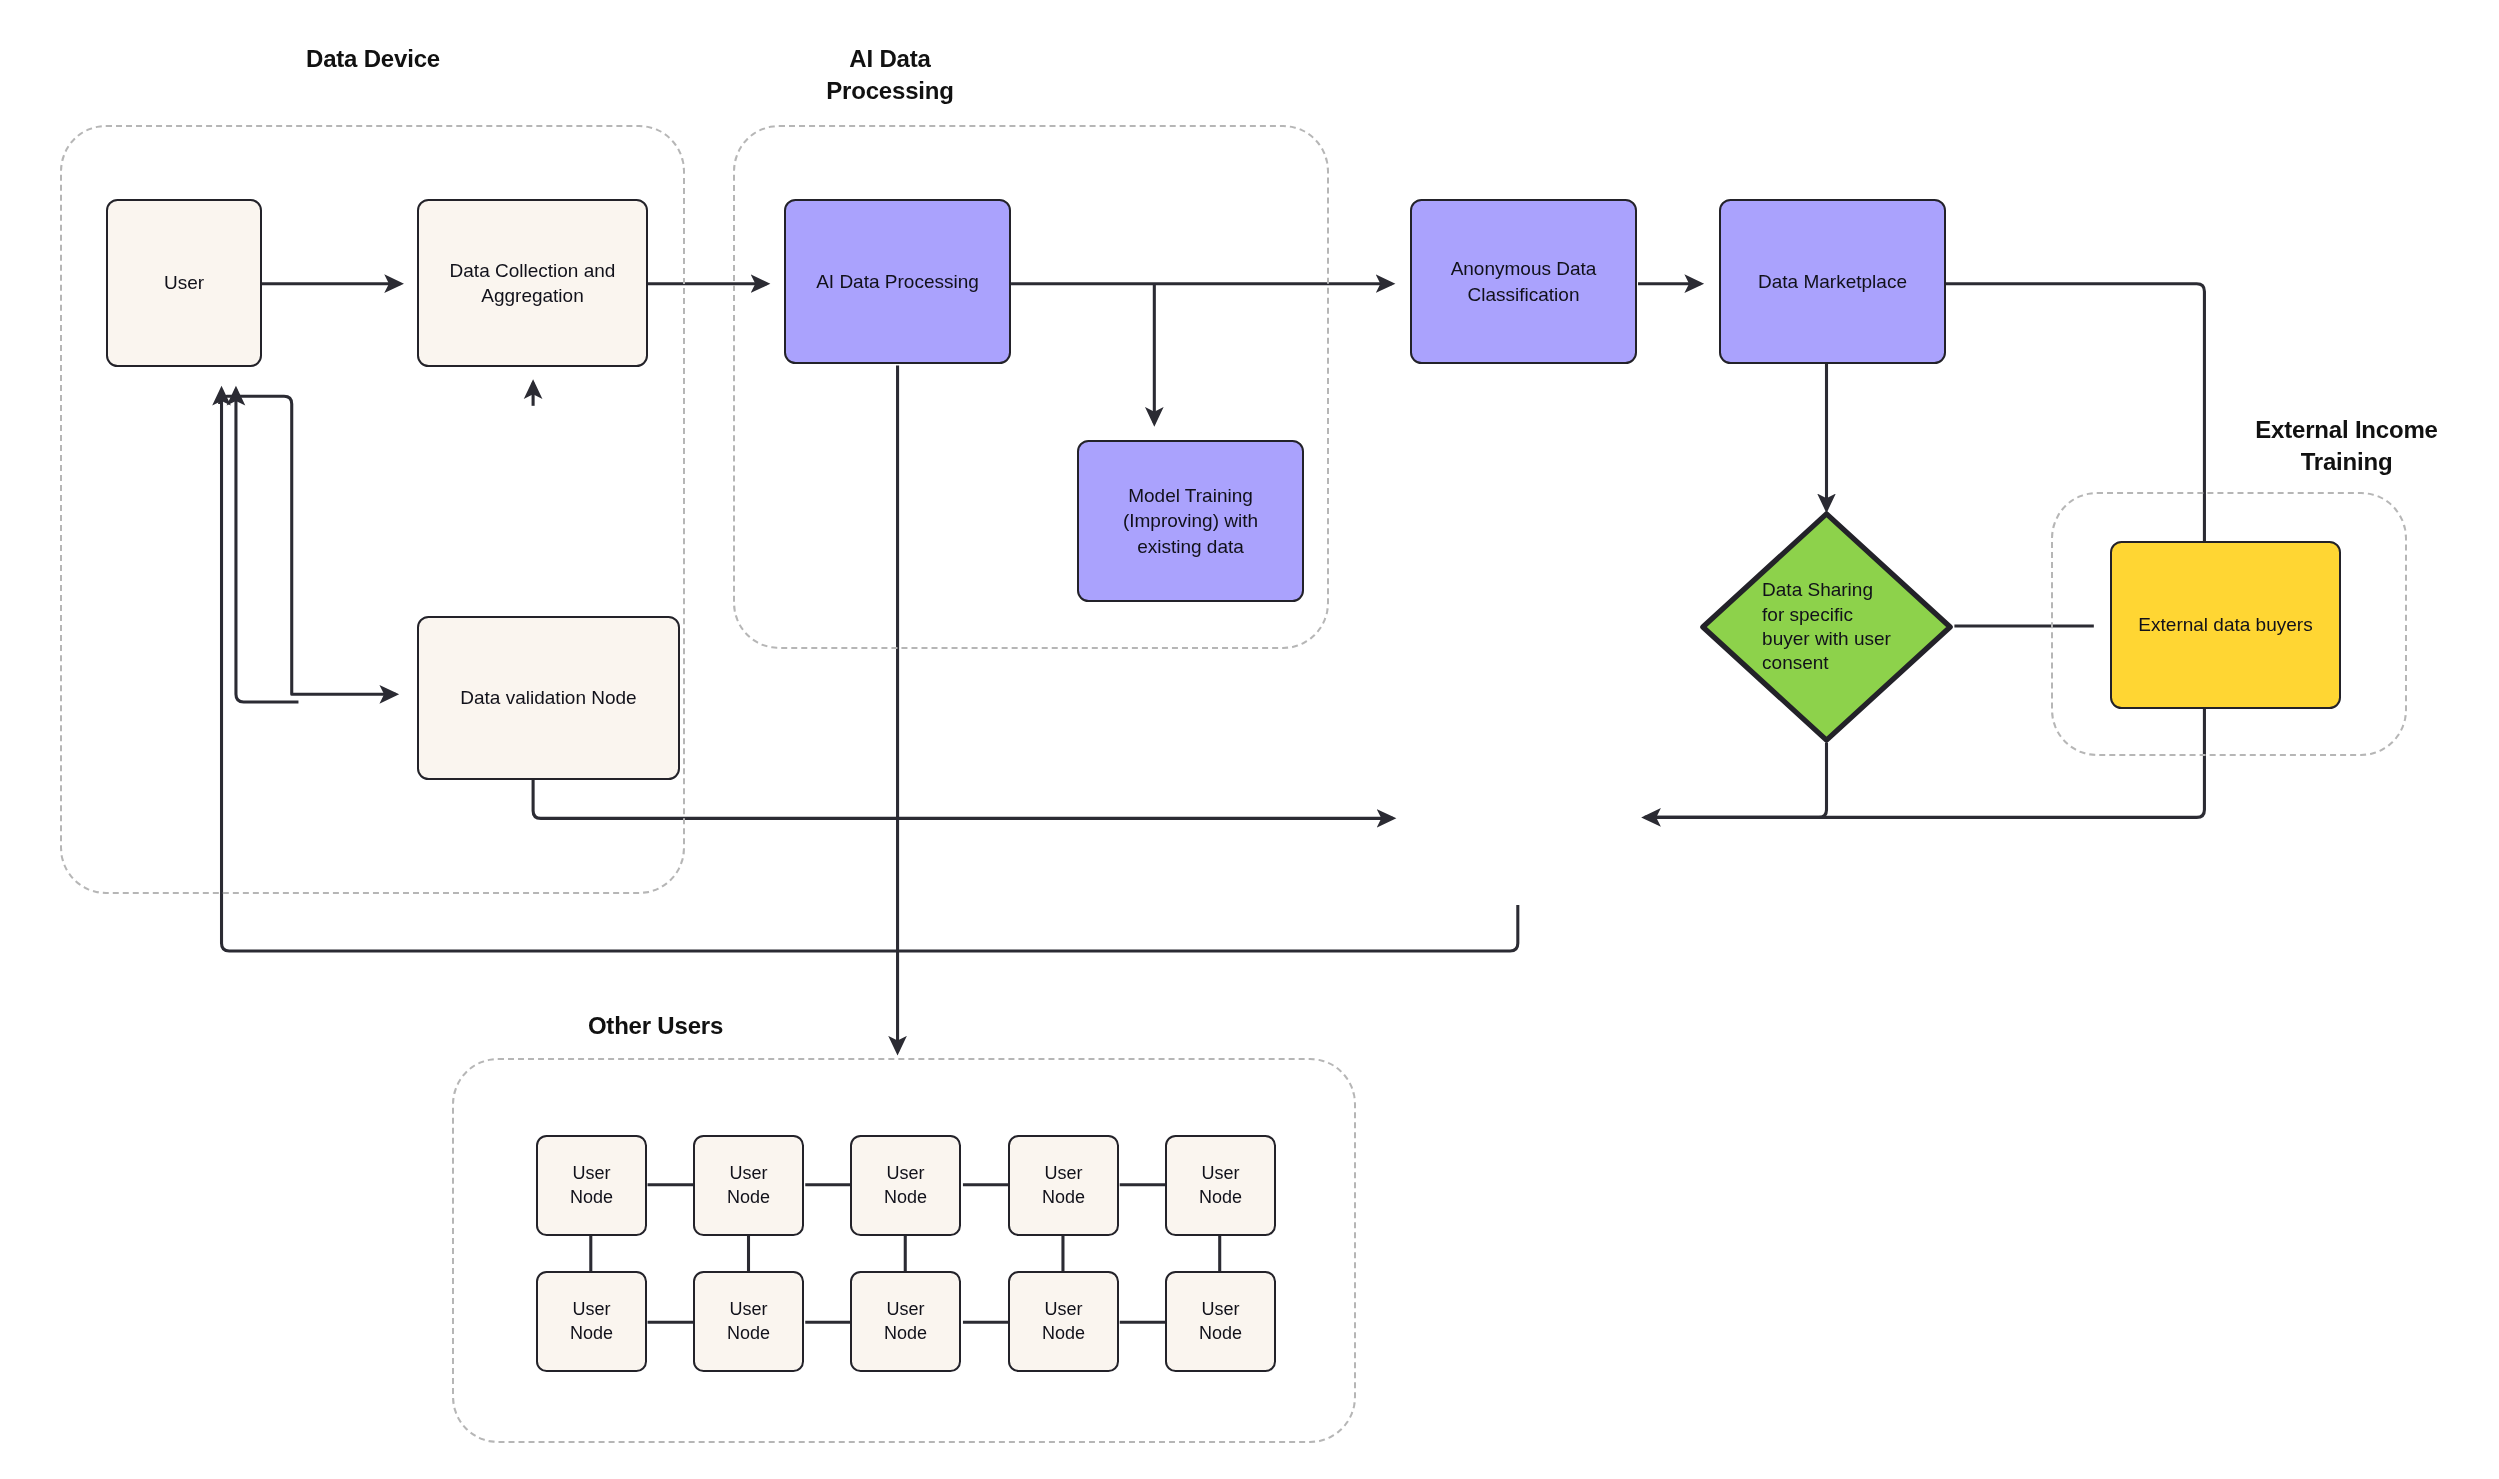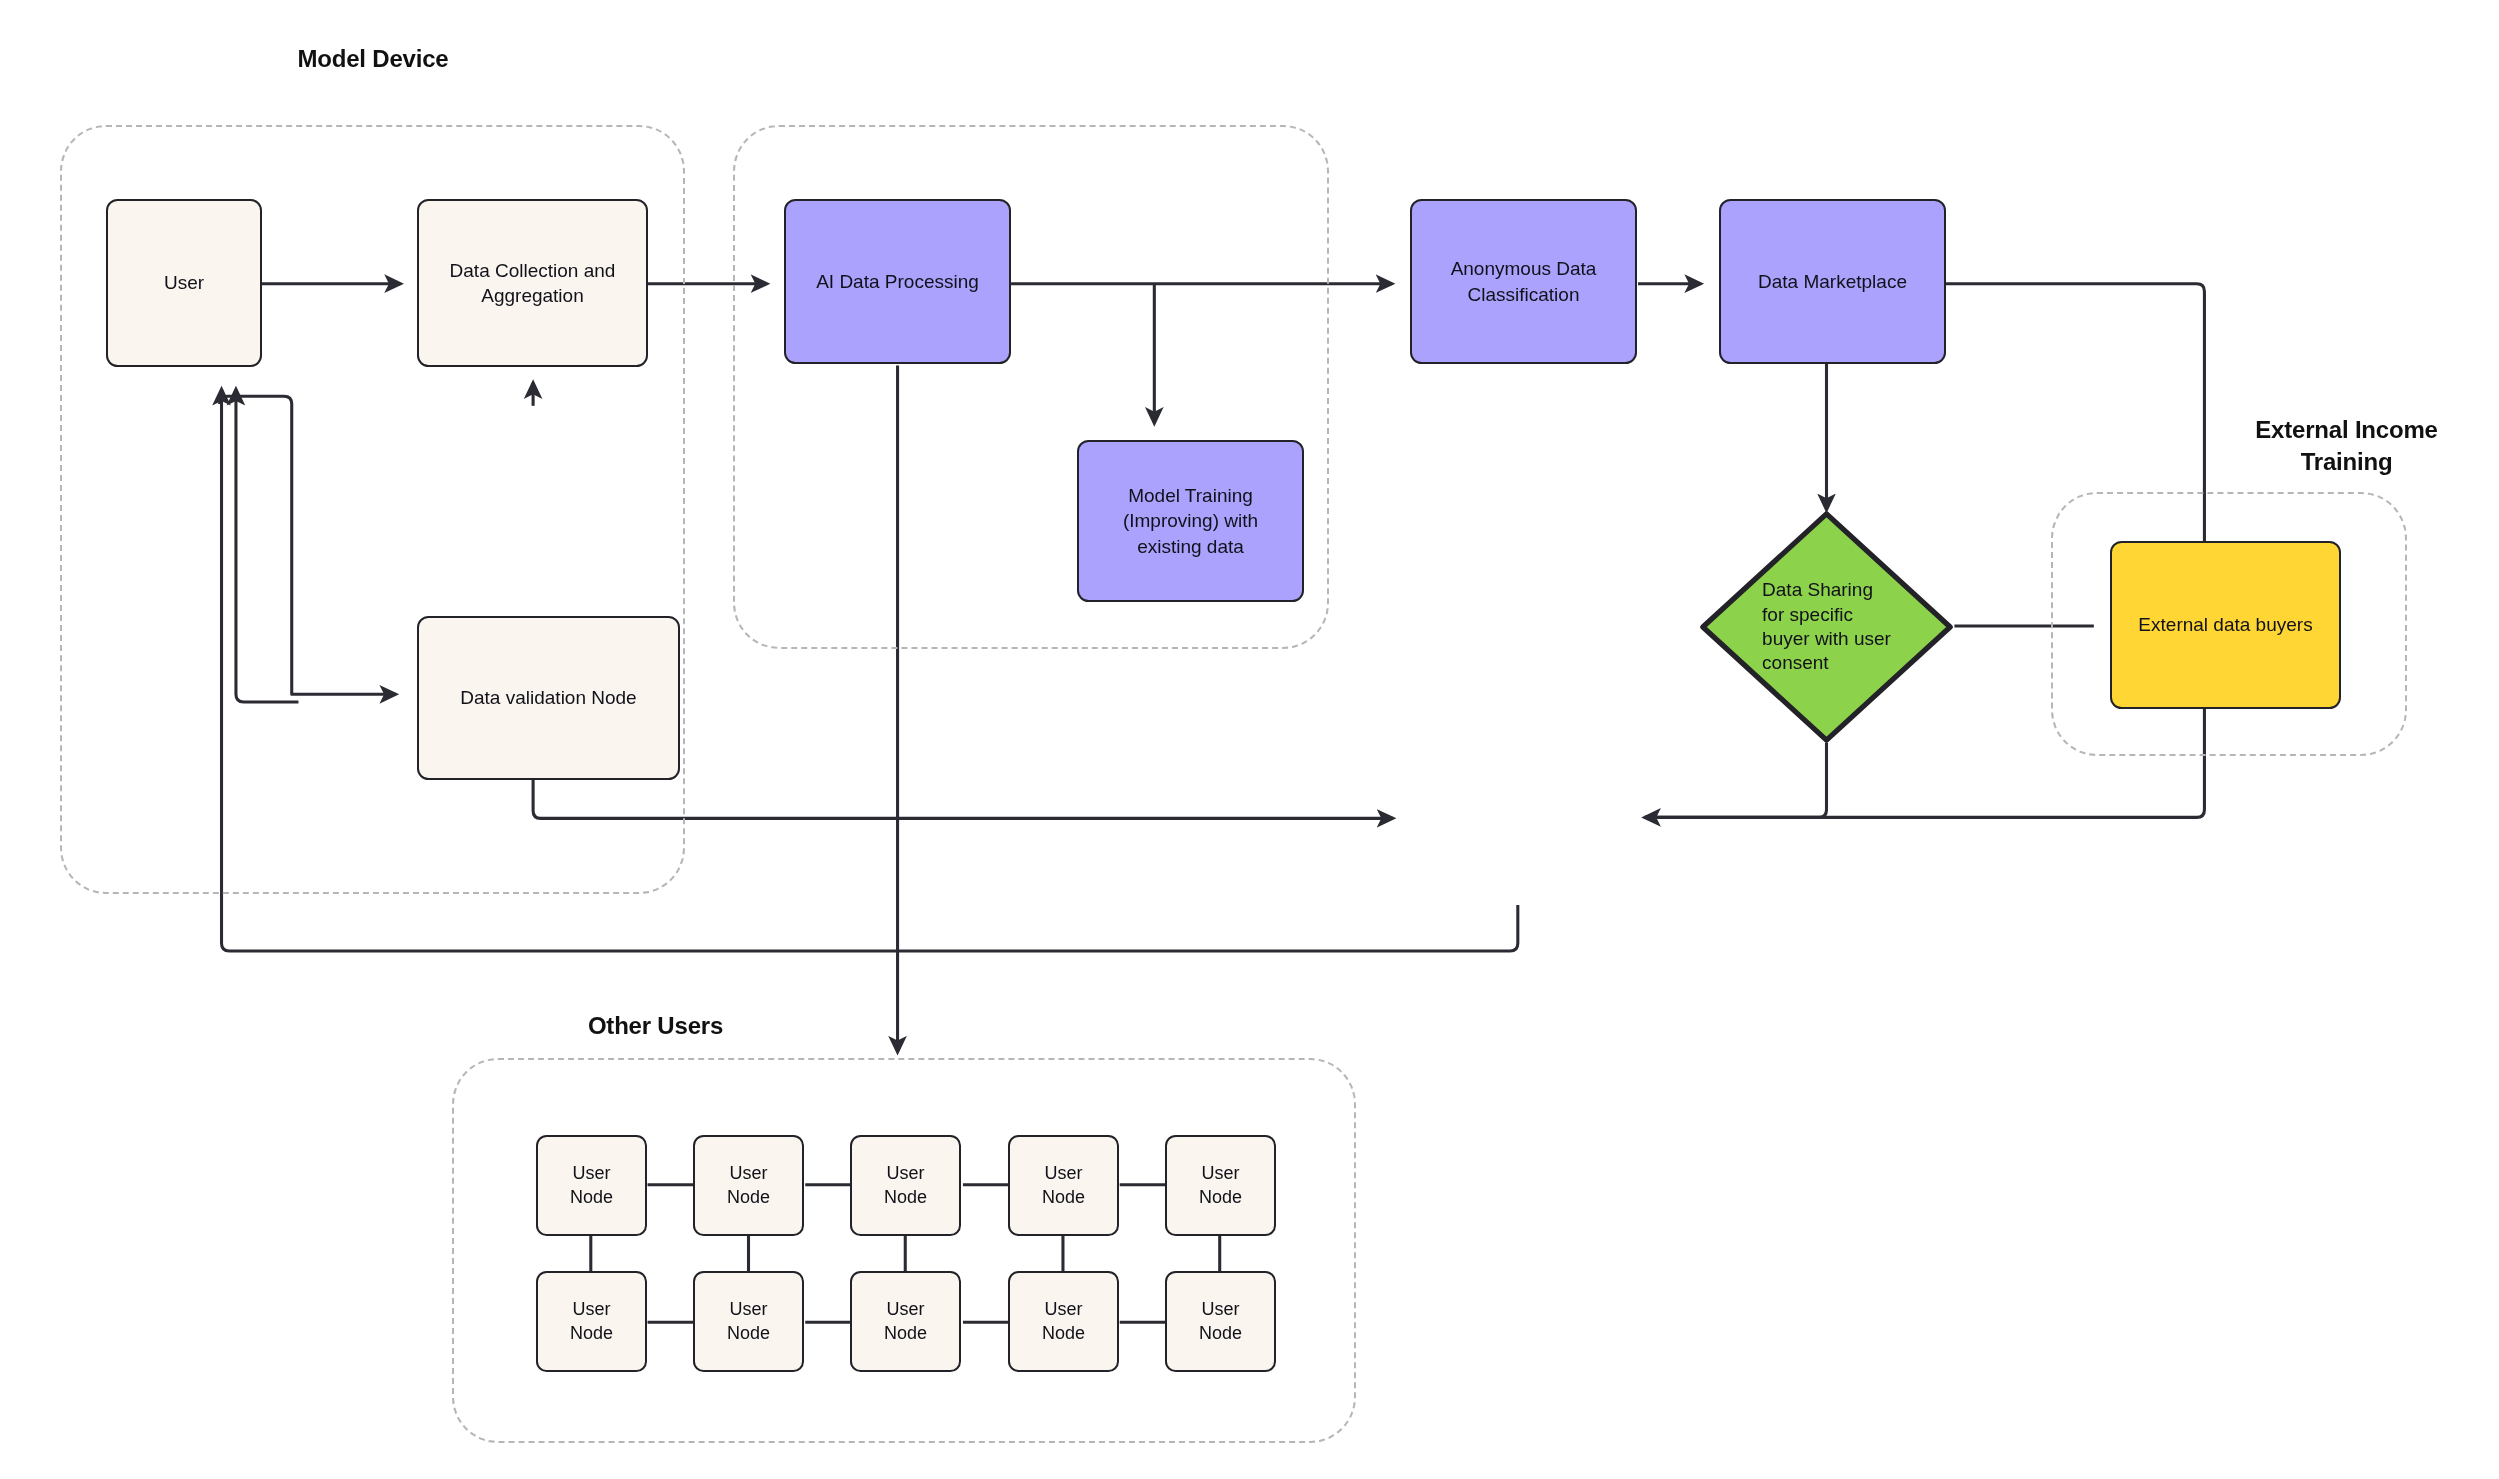--- a/index.html
+++ b/index.html
@@ -141,21 +141,23 @@
       <path d="M 1105 1285 L 1105 1322"></path>
       <path d="M 1268 1285 L 1268 1322"></path>
     </g>
   </svg>
 
   <div class="cluster" style="left:60px; top:125px; width:625px; height:769px;"></div>
   <div class="cluster" style="left:733px; top:125px; width:596px; height:524px;"></div>
   <div class="cluster" style="left:2051px; top:492px; width:356px; height:264px;"></div>
   <div class="cluster" style="left:452px; top:1058px; width:904px; height:385px;"></div>
 
-  <div class="group-title" style="left:207px; top:43px; width:332px;">Model Device</div>
+  <div class="group-title" style="left:207px; top:43px; width:332px;">Data Device</div>
+  <div class="group-title" style="left:760px; top:43px; width:260px;">AI Data
+Processing</div>
   <div class="group-title" style="left:2202px; top:414px; width:289px;">External Income
 Training</div>
   <div class="group-title" style="left:521px; top:1010px; width:269px;">Other Users</div>
 
   <div class="node cream" style="left:106px; top:199px; width:156px; height:168px;">User</div>
 
   <div class="node cream" style="left:417px; top:199px; width:231px; height:168px;">Data Collection and
 Aggregation</div>
 
 

